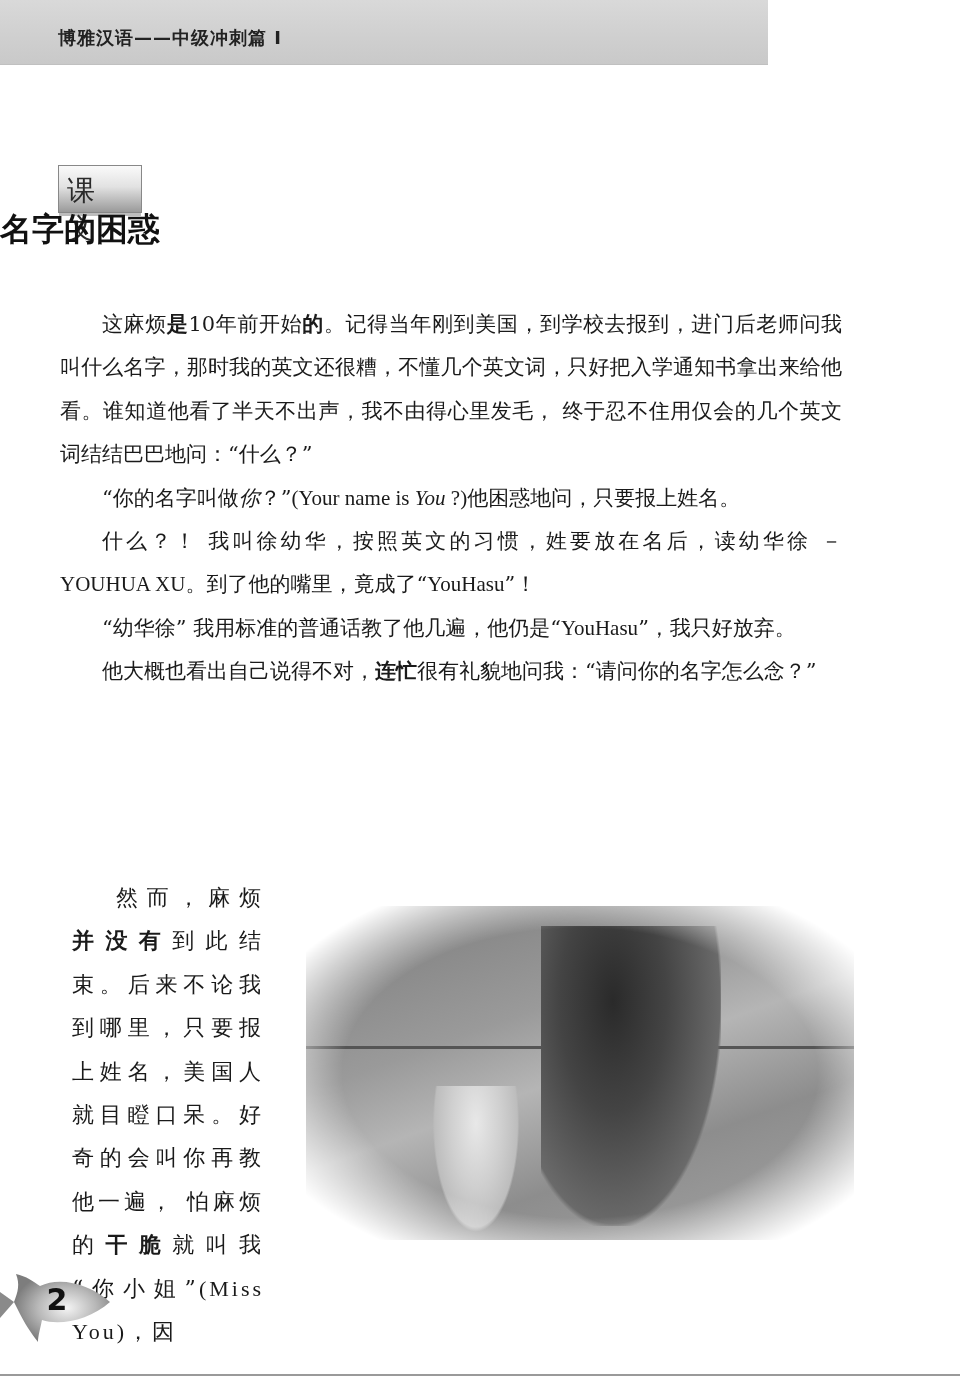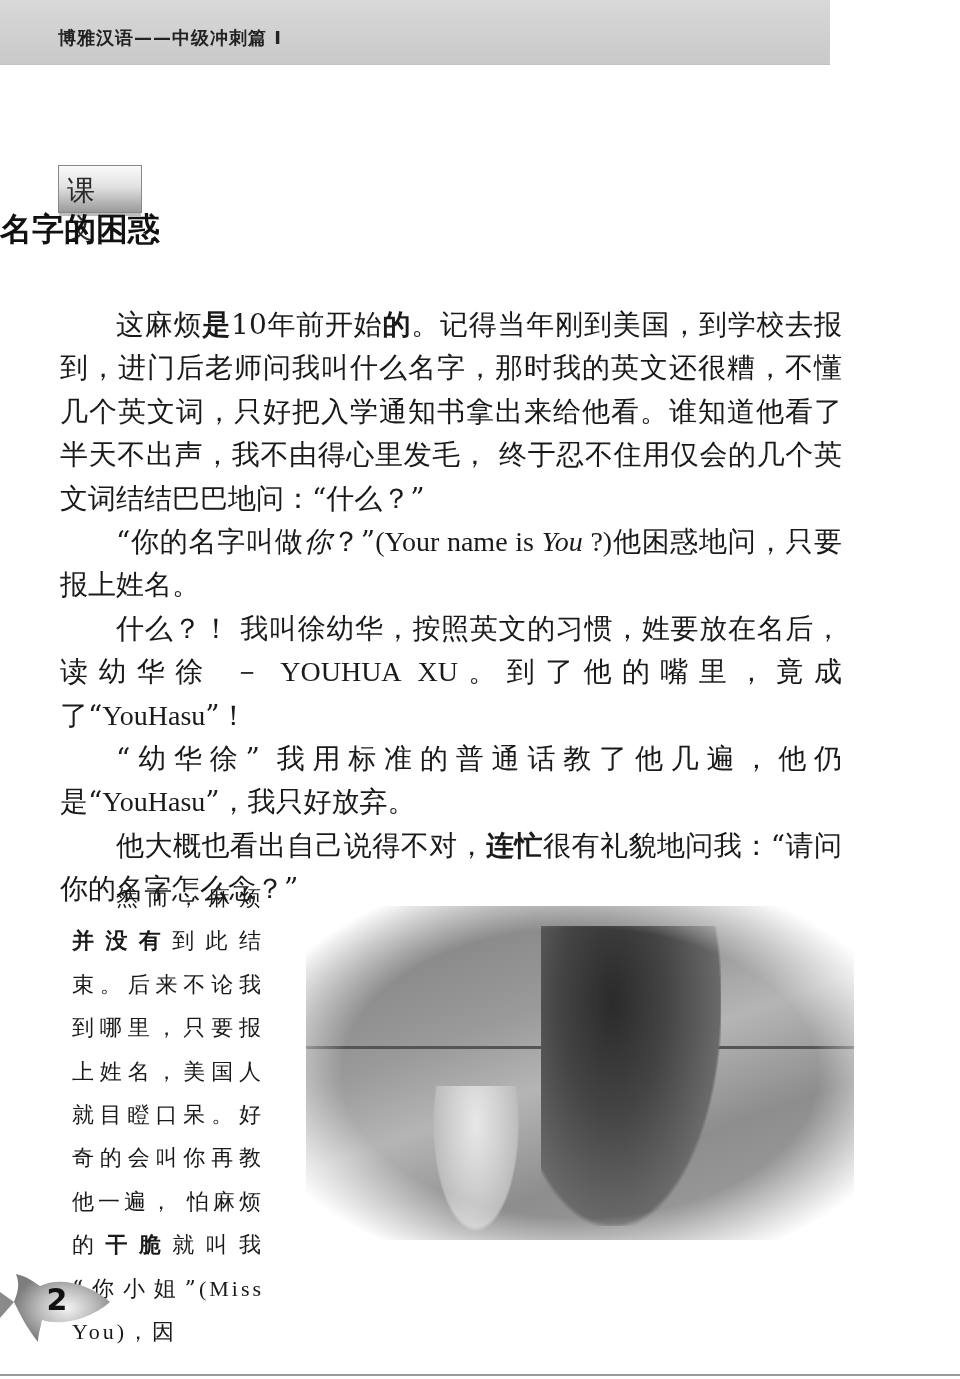--- a/index.html
+++ b/index.html
@@ -3,21 +3,21 @@
 <meta charset="utf-8">
 <style>
   html, body { margin:0; padding:0; }
   body {
     width:960px; height:1379px; position:relative; overflow:hidden;
     background:#ffffff;
     font-family:"DejaVu Serif","Liberation Serif",serif;
     color:#1a1a1a;
   }
   .header-band {
-    position:absolute; left:0; top:0; width:830px; height:64px;
+    position:absolute; left:0; top:0; width:768px; height:64px;
     background:linear-gradient(180deg,#d9d9d9 0%,#cfcfcf 60%,#c9c9c9 100%);
     border-bottom:1px solid #c0c0c0;
   }
   .running-head {
     position:absolute; left:58px; top:26px;
     font-family:"DejaVu Sans","Liberation Sans",sans-serif;
     font-weight:bold; font-size:18px; color:#222; letter-spacing:1px;
   }
   .section-label {
     position:absolute; left:58px; top:122px; width:82px; height:46px;
@@ -31,21 +31,21 @@
     font-family:"DejaVu Sans","Liberation Sans",sans-serif;
     font-size:28px; color:#2a2a2a; letter-spacing:10px;
   }
   .lesson-title {
     position:absolute; left:0; width:960px; top:208px; 
     font-family:"DejaVu Sans","Liberation Sans",sans-serif;
     font-weight:bold; font-size:32px; color:#111;
   }
   .body-text {
     position:absolute; left:60px; top:303px; width:782px;
-    font-size:28px; line-height:43.4px;
+    font-size:21px; line-height:43.4px;
   }
   .body-text p { margin:0; text-indent:2em; text-align:justify; }
   .b { font-family:"DejaVu Sans","Liberation Sans",sans-serif; font-weight:bold; }
   .en { font-family:"Liberation Serif",serif; }
   .it { font-style:italic; }
   .narrow-col {
     position:absolute; left:60px; top:864px; width:216px;
     font-size:22px; line-height:43.4px; letter-spacing:3px;
   }
   .narrow-col p { margin:12px; text-indent:2em; text-align:justify; }

